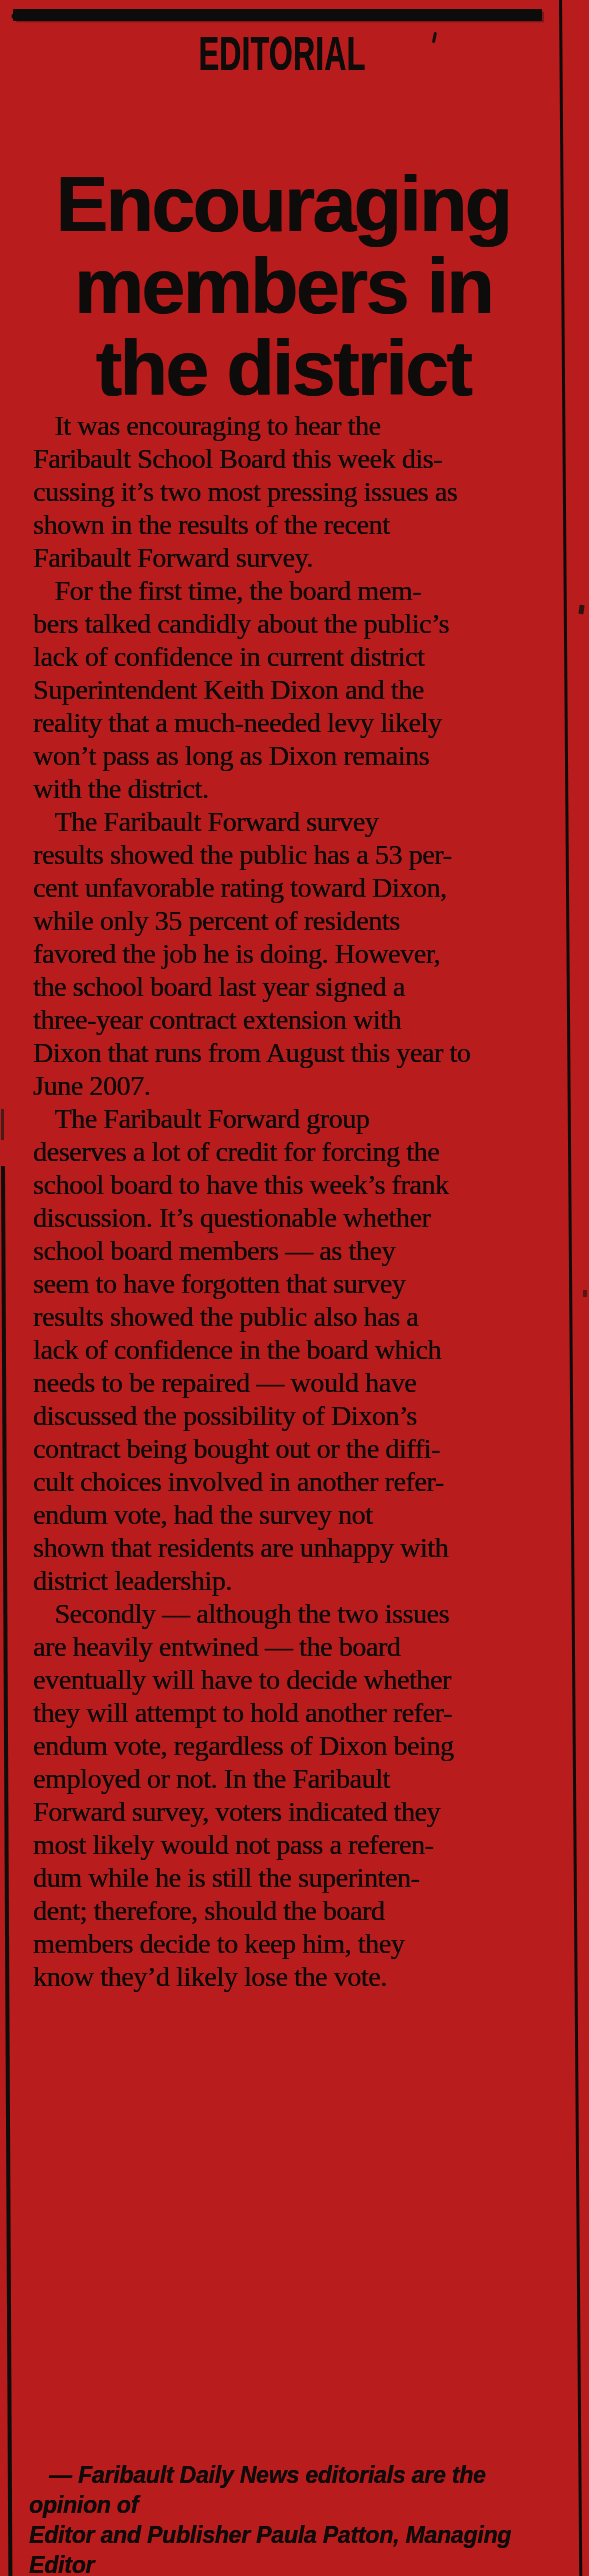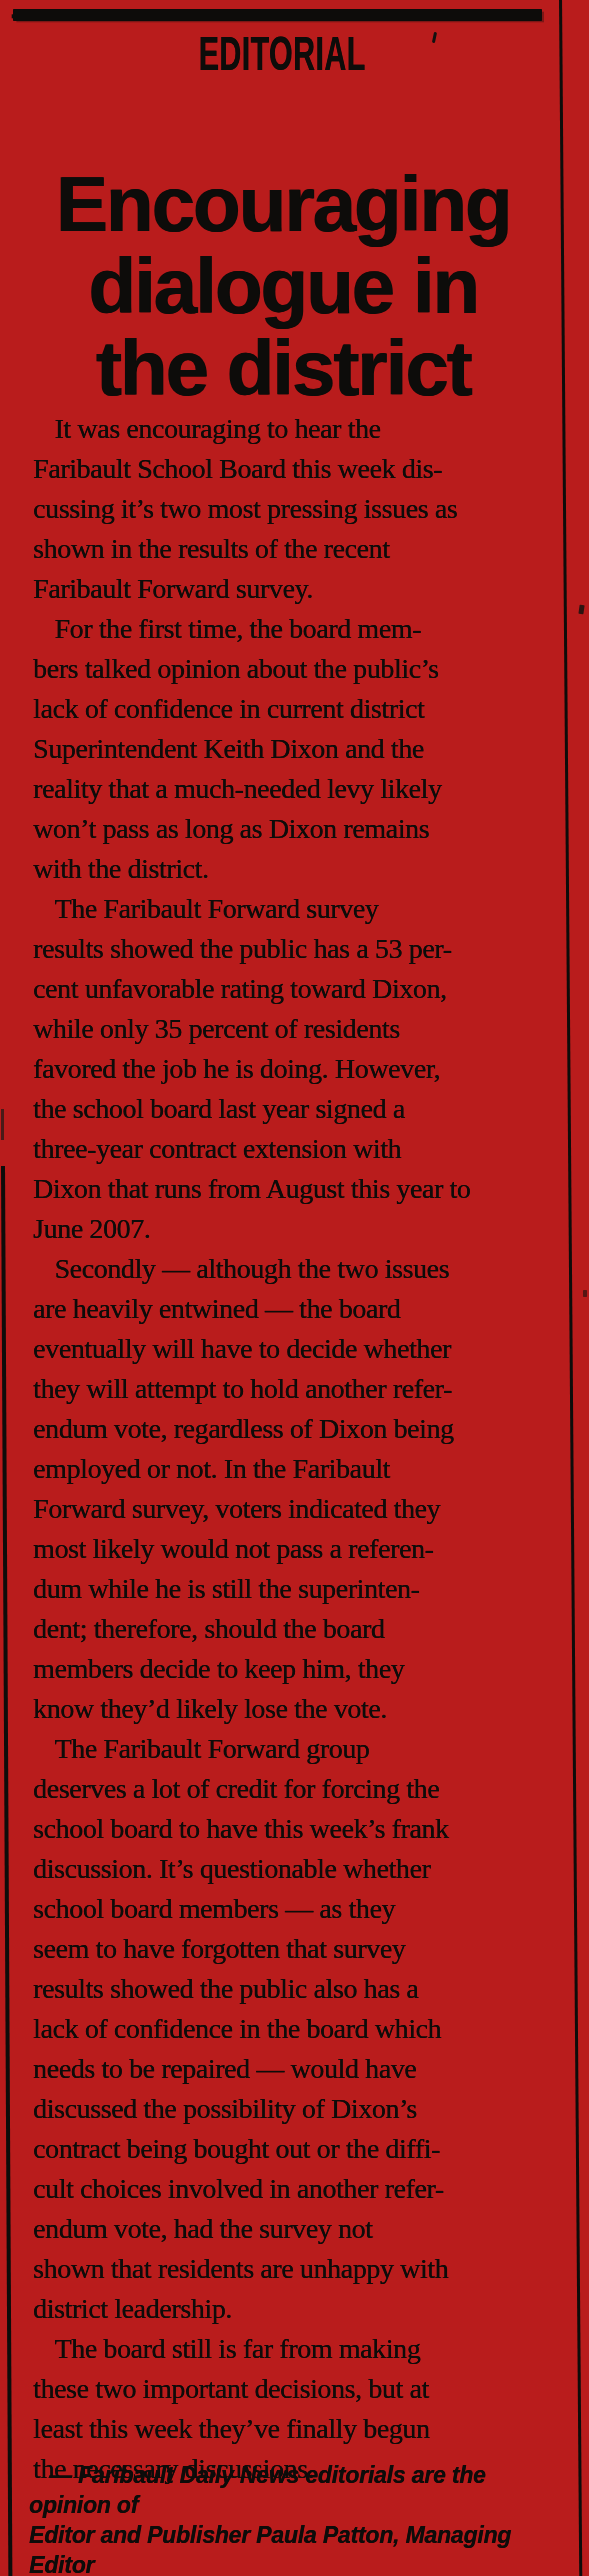--- a/index.html
+++ b/index.html
@@ -29,21 +29,21 @@
     position:absolute;top:111px;left:13.4px;width:539px;
     text-align:center;
     font-family:"Liberation Sans","DejaVu Sans",sans-serif;
     font-weight:bold;font-size:78px;line-height:82px;
     letter-spacing:-2px;
     white-space:pre-line;
     text-shadow:1px 0 0 currentColor;
   }
   .body-text{
     position:absolute;top:409px;left:33px;width:516px;
-    font-size:28px;line-height:40px;letter-spacing:-0.4px;
+    font-size:28px;line-height:33px;letter-spacing:-0.4px;
     text-shadow:0.3px 0 0 currentColor;
   }
   .body-text p{margin:0;text-indent:21.4px;white-space:pre-line;}
   .footer-note{
     position:absolute;top:2460px;left:29px;width:535px;
     font-family:"Liberation Sans","DejaVu Sans",sans-serif;
     font-style:italic;font-weight:bold;
     font-size:23px;line-height:30px;letter-spacing:-0.2px;
     white-space:pre-line;text-indent:20px;
     text-shadow:0.3px 0 0 currentColor;
@@ -80,76 +80,72 @@
 
 <div class="page">
 
   <div class="top-bar"></div>
 
   <div class="kicker">EDITORIAL</div>
 
   <div class="artifact-tick"></div>
 
   <h1 class="headline">Encouraging
-dialogue in
+members in
 the district</h1>
 
   <div class="body-text">
     <p>It was encouraging to hear the
 Faribault School Board this week dis-
 cussing it’s two most pressing issues as
 shown in the results of the recent
 Faribault Forward survey.</p>
     <p>For the first time, the board mem-
-bers talked opinion about the public’s
+bers talked candidly about the public’s
 lack of confidence in current district
 Superintendent Keith Dixon and the
 reality that a much-needed levy likely
 won’t pass as long as Dixon remains
 with the district.</p>
     <p>The Faribault Forward survey
 results showed the public has a 53 per-
 cent unfavorable rating toward Dixon,
 while only 35 percent of residents
 favored the job he is doing. However,
 the school board last year signed a
 three-year contract extension with
 Dixon that runs from August this year to
 June 2007.</p>
-    <p>Secondly — although the two issues
-are heavily entwined — the board
-eventually will have to decide whether
-they will attempt to hold another refer-
-endum vote, regardless of Dixon being
-employed or not. In the Faribault
-Forward survey, voters indicated they
-most likely would not pass a referen-
-dum while he is still the superinten-
-dent; therefore, should the board
-members decide to keep him, they
-know they’d likely lose the vote.</p>
     <p>The Faribault Forward group
 deserves a lot of credit for forcing the
 school board to have this week’s frank
 discussion. It’s questionable whether
 school board members — as they
 seem to have forgotten that survey
 results showed the public also has a
 lack of confidence in the board which
 needs to be repaired — would have
 discussed the possibility of Dixon’s
 contract being bought out or the diffi-
 cult choices involved in another refer-
 endum vote, had the survey not
 shown that residents are unhappy with
 district leadership.</p>
-    <p>The board still is far from making
-these two important decisions, but at
-least this week they’ve finally begun
-the necessary discussions.</p>
+    <p>Secondly — although the two issues
+are heavily entwined — the board
+eventually will have to decide whether
+they will attempt to hold another refer-
+endum vote, regardless of Dixon being
+employed or not. In the Faribault
+Forward survey, voters indicated they
+most likely would not pass a referen-
+dum while he is still the superinten-
+dent; therefore, should the board
+members decide to keep him, they
+know they’d likely lose the vote.</p>
   </div>
 
   <div class="footer-note">— Faribault Daily News editorials are the opinion of
 Editor and Publisher Paula Patton, Managing Editor
 Devlyn Brooks and News Editor Kevira Mertha. Other
 columns, letters and cartoons on this page express the</div>
 
   <div class="left-rule-dash"></div>
   <div class="left-rule"></div>
   <div class="right-rule"></div>

